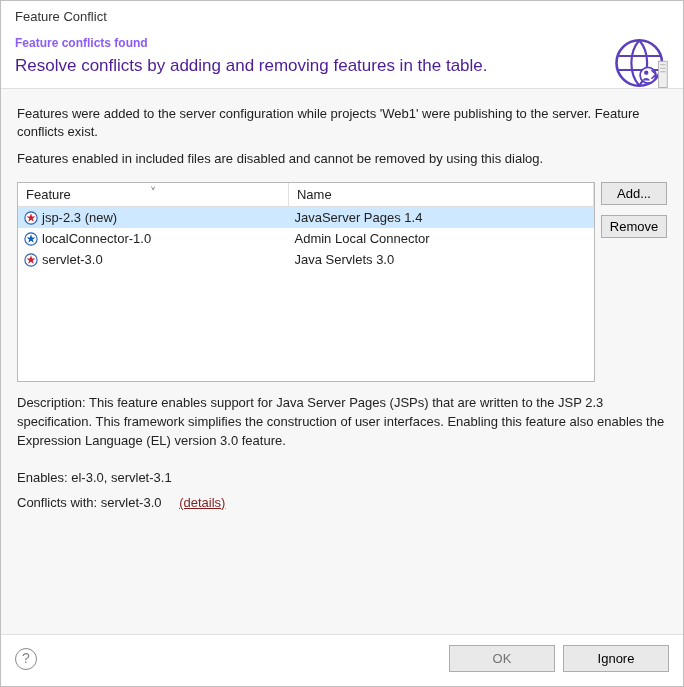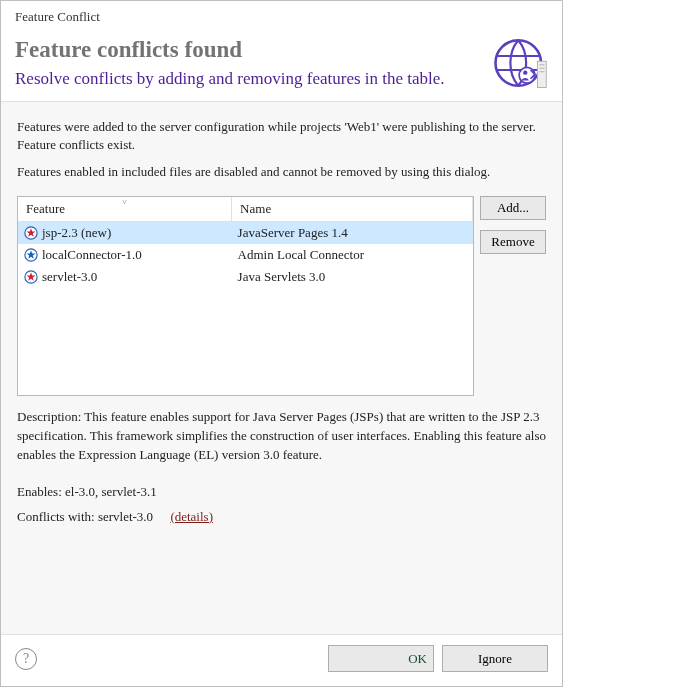--- a/index.html
+++ b/index.html
@@ -6,41 +6,40 @@
   html, body {
     margin: 0; padding: 0;
     width: 684px; height: 687px;
     font-family: "Segoe UI", Tahoma, sans-serif;
     font-size: 13px;
     color: #222;
     background: #ffffff;
     overflow: hidden;
   }
   .dialog {
-    width: 563px; height: 687px;
+    width: 684px; height: 687px;
     border: 1px solid #bfbfbf;
     display: flex;
     flex-direction: column;
     background: #fff;
-    font-family: Liberation Serif, serif;
   }
   .header {
     padding: 8px 14px 12px 14px;
     position: relative;
     background: #fff;
   }
   .header .title-small {
     font-size: 13px;
     color: #333;
     margin-bottom: 12px;
   }
   .header .title-big {
-    font-size: 23px;
+    font-size: 12px;
     font-weight: 700;
-    color: #737373;
+    color: #8b5cf6;
     margin-bottom: 6px;
   }
   .header .subtitle {
     font-size: 17px;
     color: #4c1d95;
   }
   .header-icon {
     position: absolute;
     top: 34px;
     right: 14px;
@@ -158,23 +157,22 @@
   .footer-btn {
     width: 106px;
     height: 27px;
     background: #e9e9e9;
     border: 1px solid #adadad;
     font-size: 13px;
     font-family: inherit;
     cursor: pointer;
   }
   .footer-btn[disabled] {
-    color: #14532d;
+    color: #737373;
     cursor: default;
-    text-align: right;
   }
 </style>
 </head>
 <body>
 
 <div class="dialog">
 
   <div class="header">
     <div class="title-small">Feature Conflict</div>
     <div class="title-big">Feature conflicts found</div>

